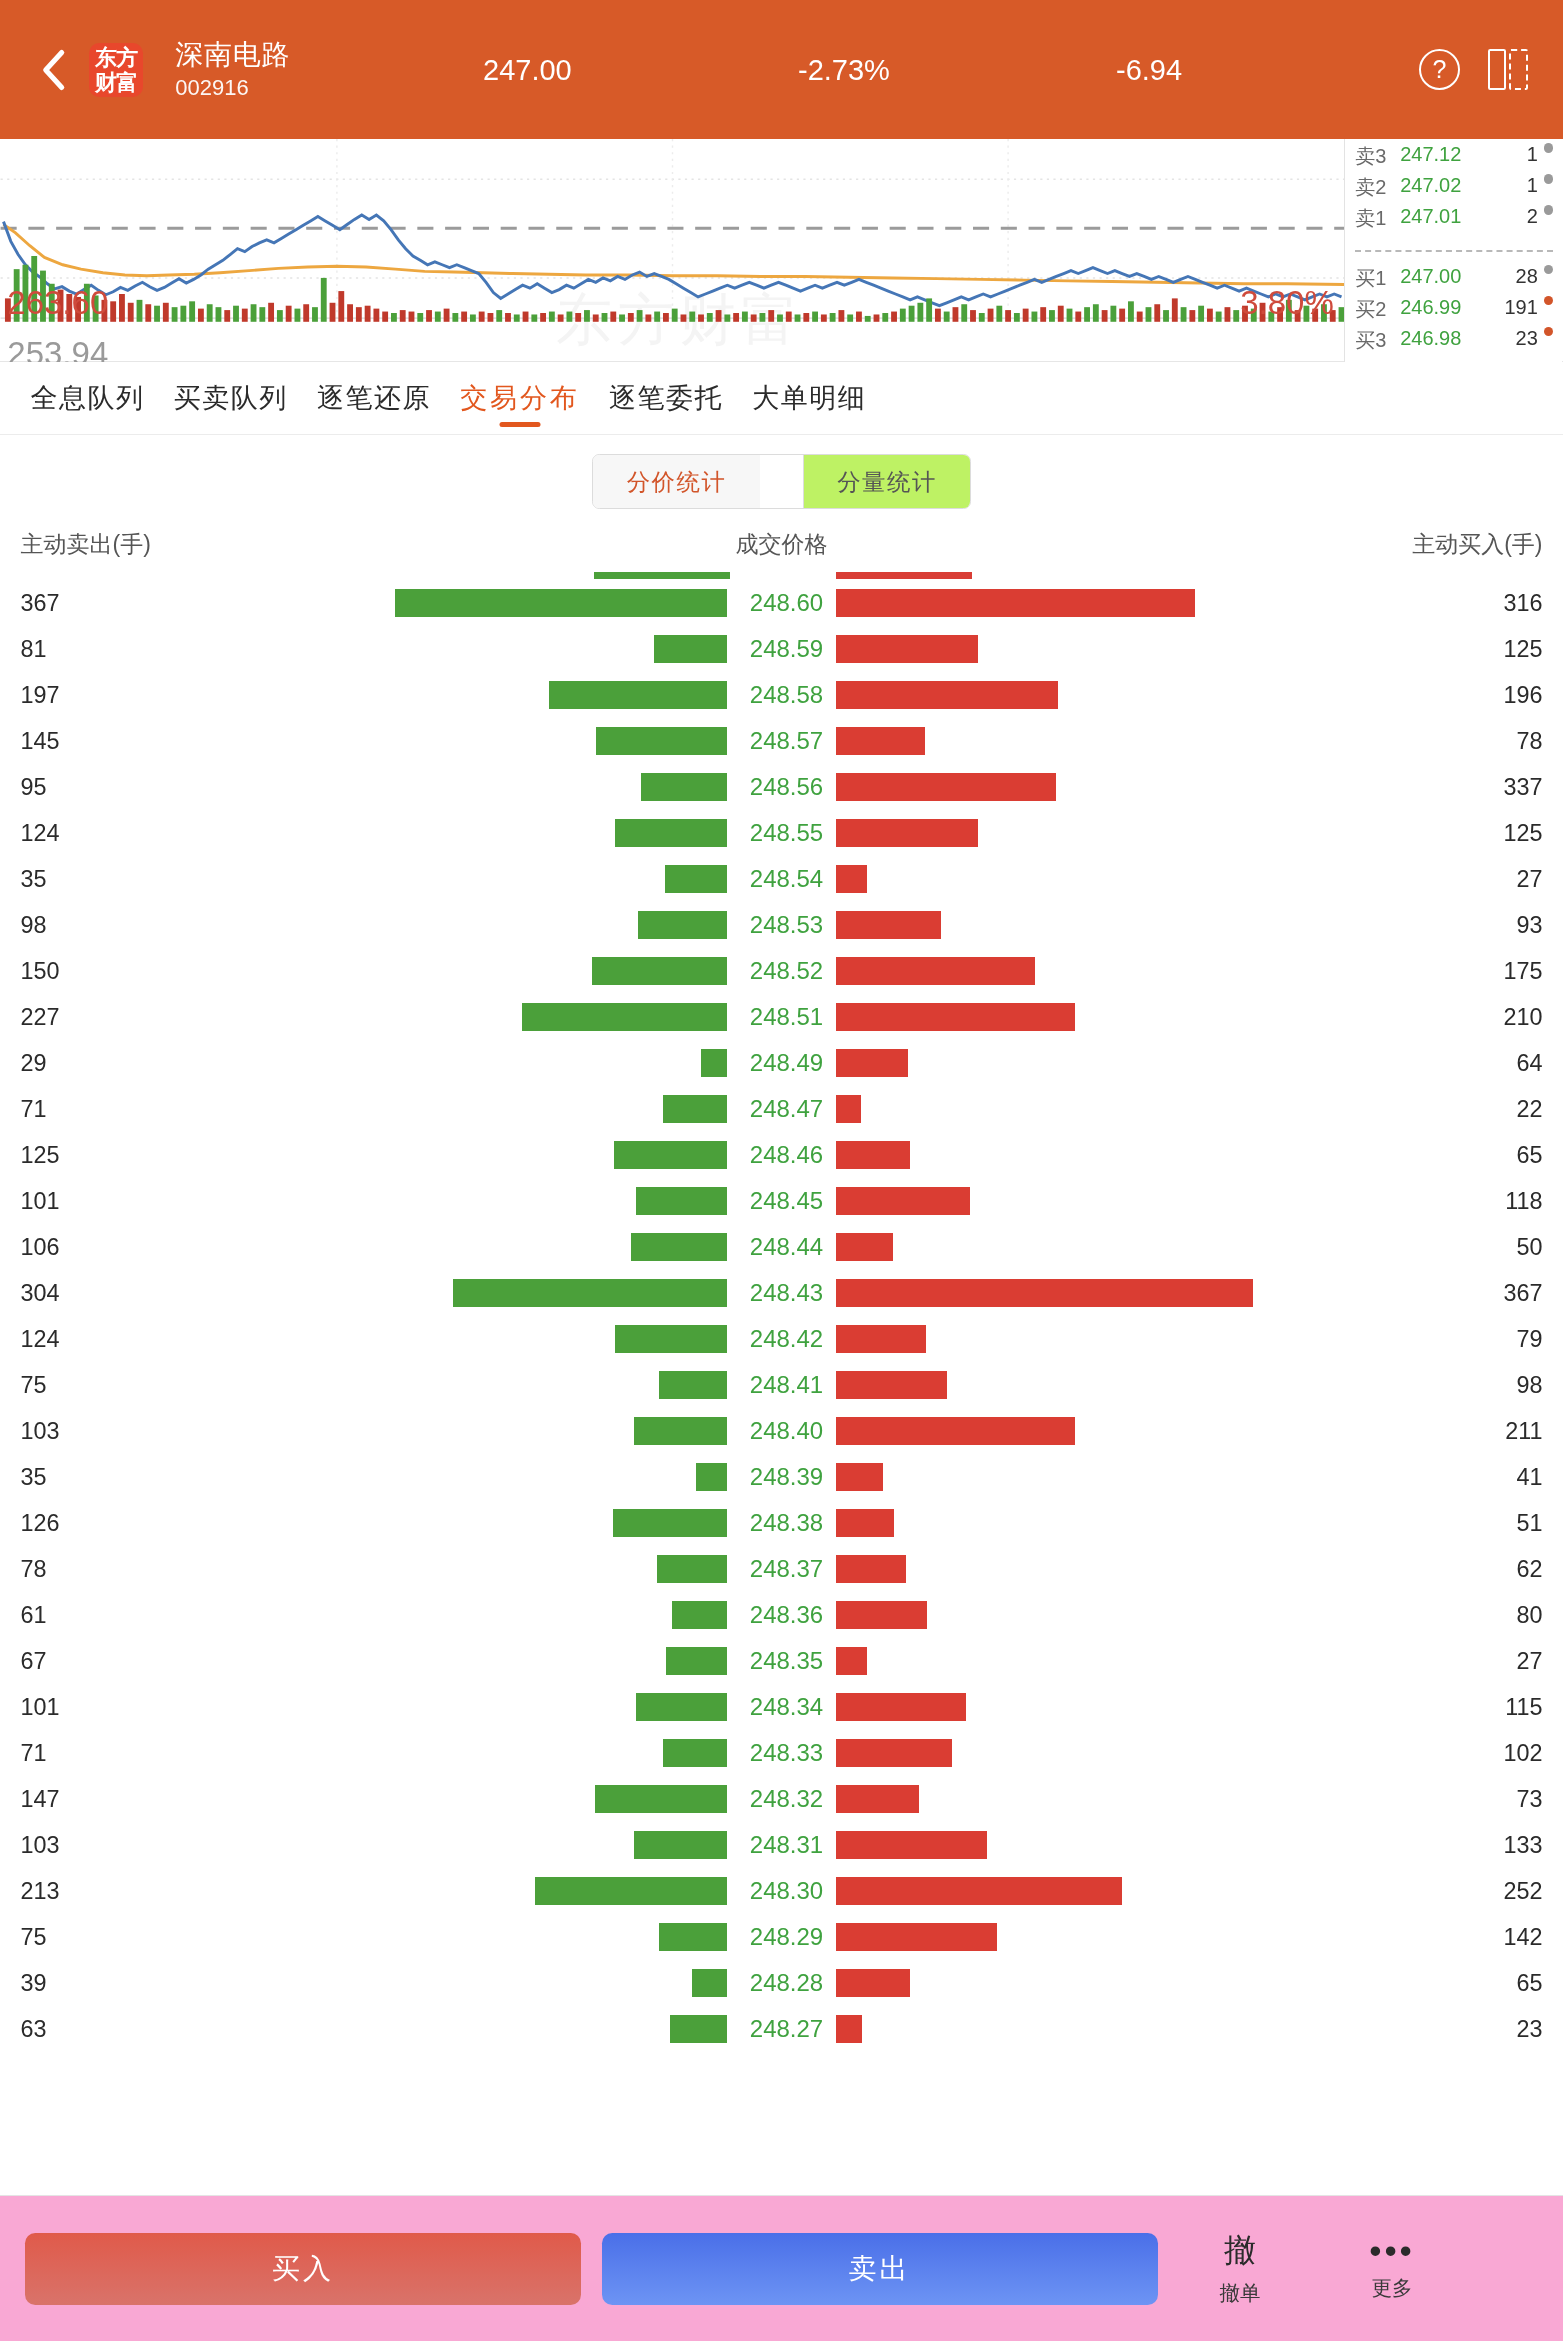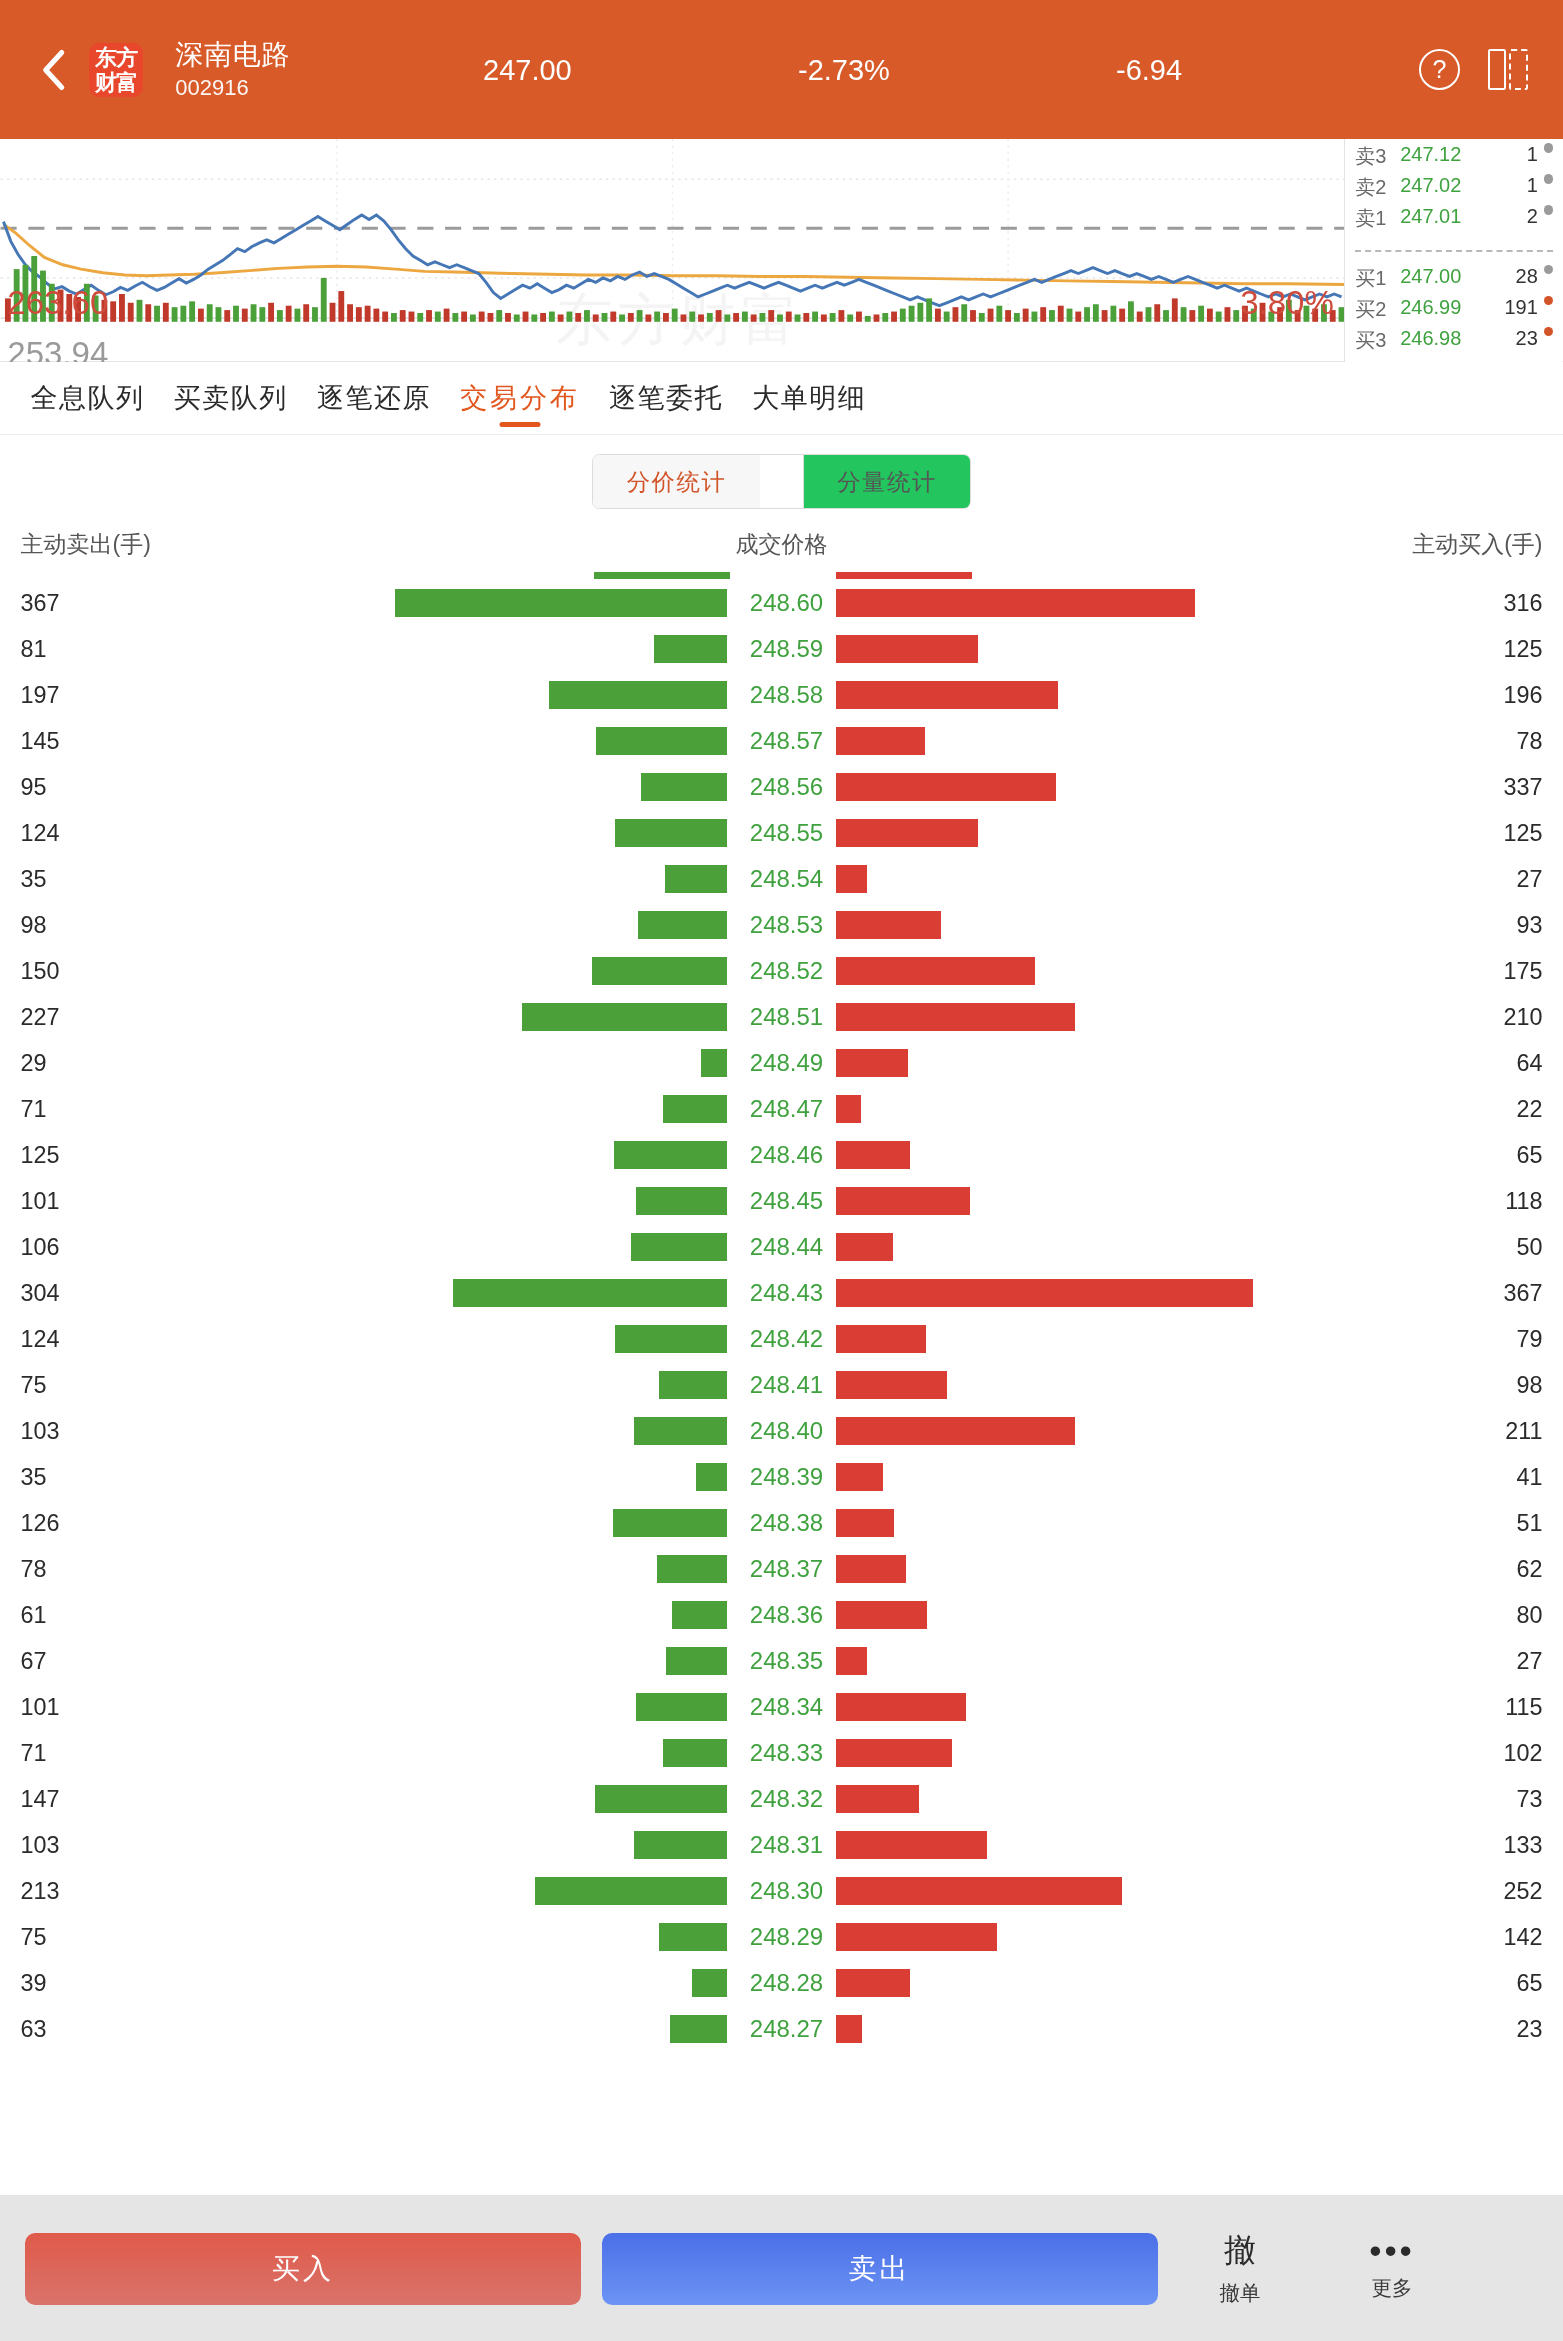--- a/index.html
+++ b/index.html
@@ -149,21 +149,21 @@
   .seg-wrap { display: flex; justify-content: center; padding: 19px 0 14.6px; background:#fff; }
   .seg {
     display: flex; border: 1.5px solid #dcdcdc; border-radius: 7.3px; overflow: hidden;
   }
   .seg-btn {
     width: 167px; height: 53px;
     display: flex; align-items: center; justify-content: center;
     font-size: 23.4px; letter-spacing: 1.5px; background: #fafafa; color: #555;
   }
   .seg-btn.active { color: #d2552a; background: #f7f7f7; }
-  .seg-btn + .seg-btn { border-left: 1.5px solid #dcdcdc; background: #22c55e; margin-left: 43px; }
+  .seg-btn + .seg-btn { border-left: 1.5px solid #dcdcdc; background: #bef264; margin-left: 43px; }
 
   
   .col-head {
     position: relative;
     height: 56px;
     font-size: 23px; color: #555;
   }
   .ch-left { position: absolute; left: 20.5px; top: 5.9px; }
   .ch-mid { position: absolute; left: 50%; transform: translateX(-50%); top: 5.9px; }
   .ch-right { position: absolute; right: 20.5px; top: 5.9px; }
@@ -200,21 +200,21 @@
   }
   .bar-buy {
     position: absolute; left: 836px; top: 50%; transform: translateY(-50%);
     height: 28px; background: #da3d33;
   }
 
   
   .bottom-bar {
     position: absolute; left: 0; bottom: 0;
     width: 1563px; height: 146px;
-    background: #e5e5e5;
+    background: #f9a8d4;
     border-top: 1.5px solid #e4e4e4;
     display: flex; align-items: center;
     padding: 0 25px;
   }
   .btn-buy, .btn-sell {
     height: 72px; border-radius: 10.2px;
     display: flex; align-items: center; justify-content: center;
     color: #fff; font-size: 28px; letter-spacing: 2.9px;
   }
   .btn-buy {

